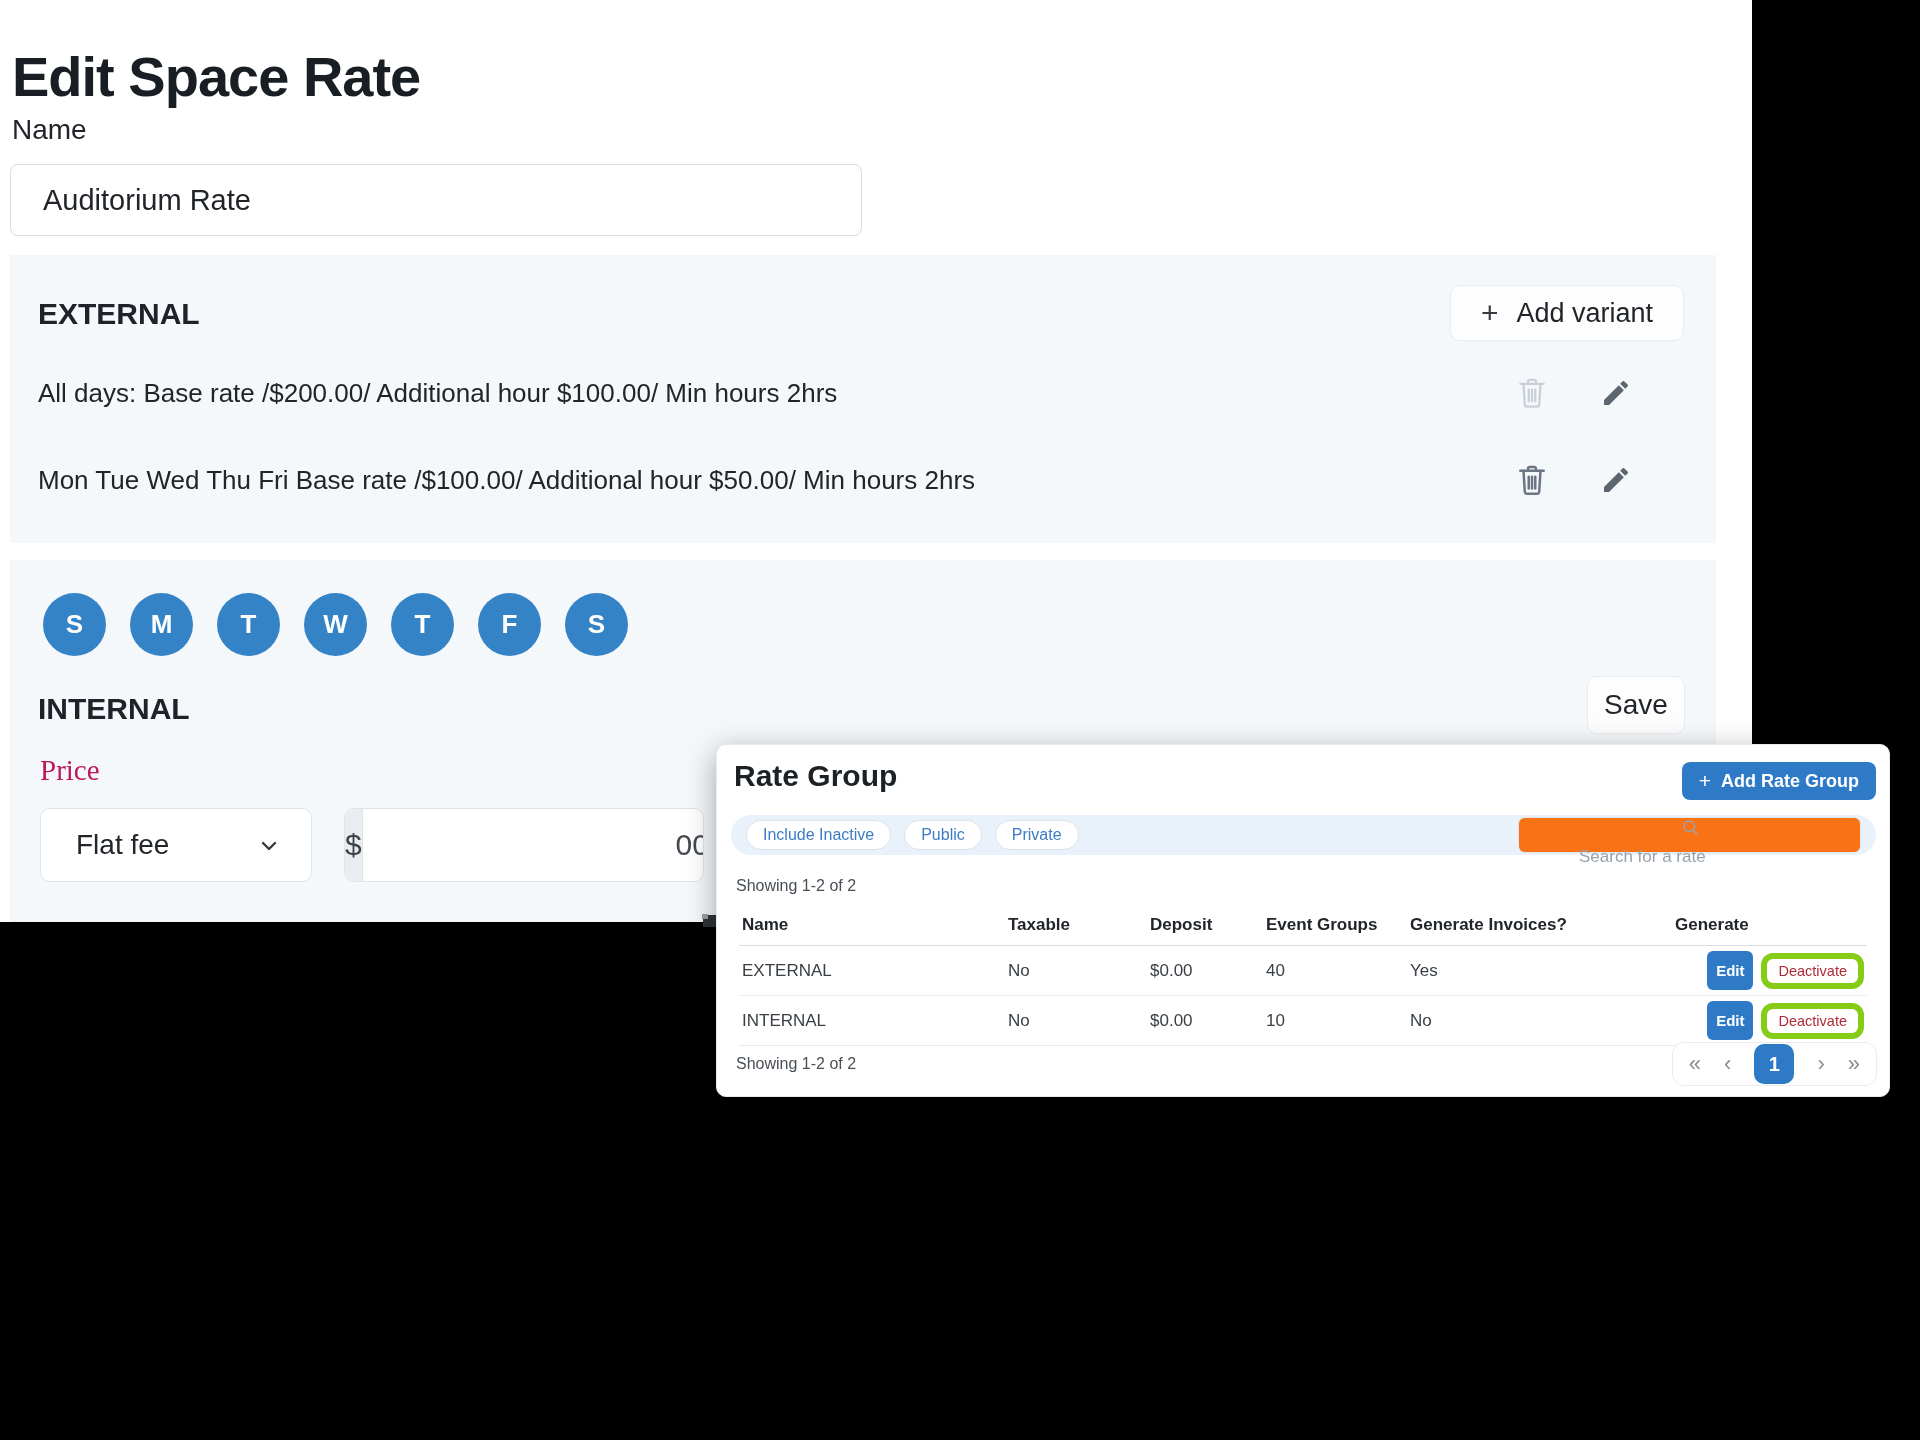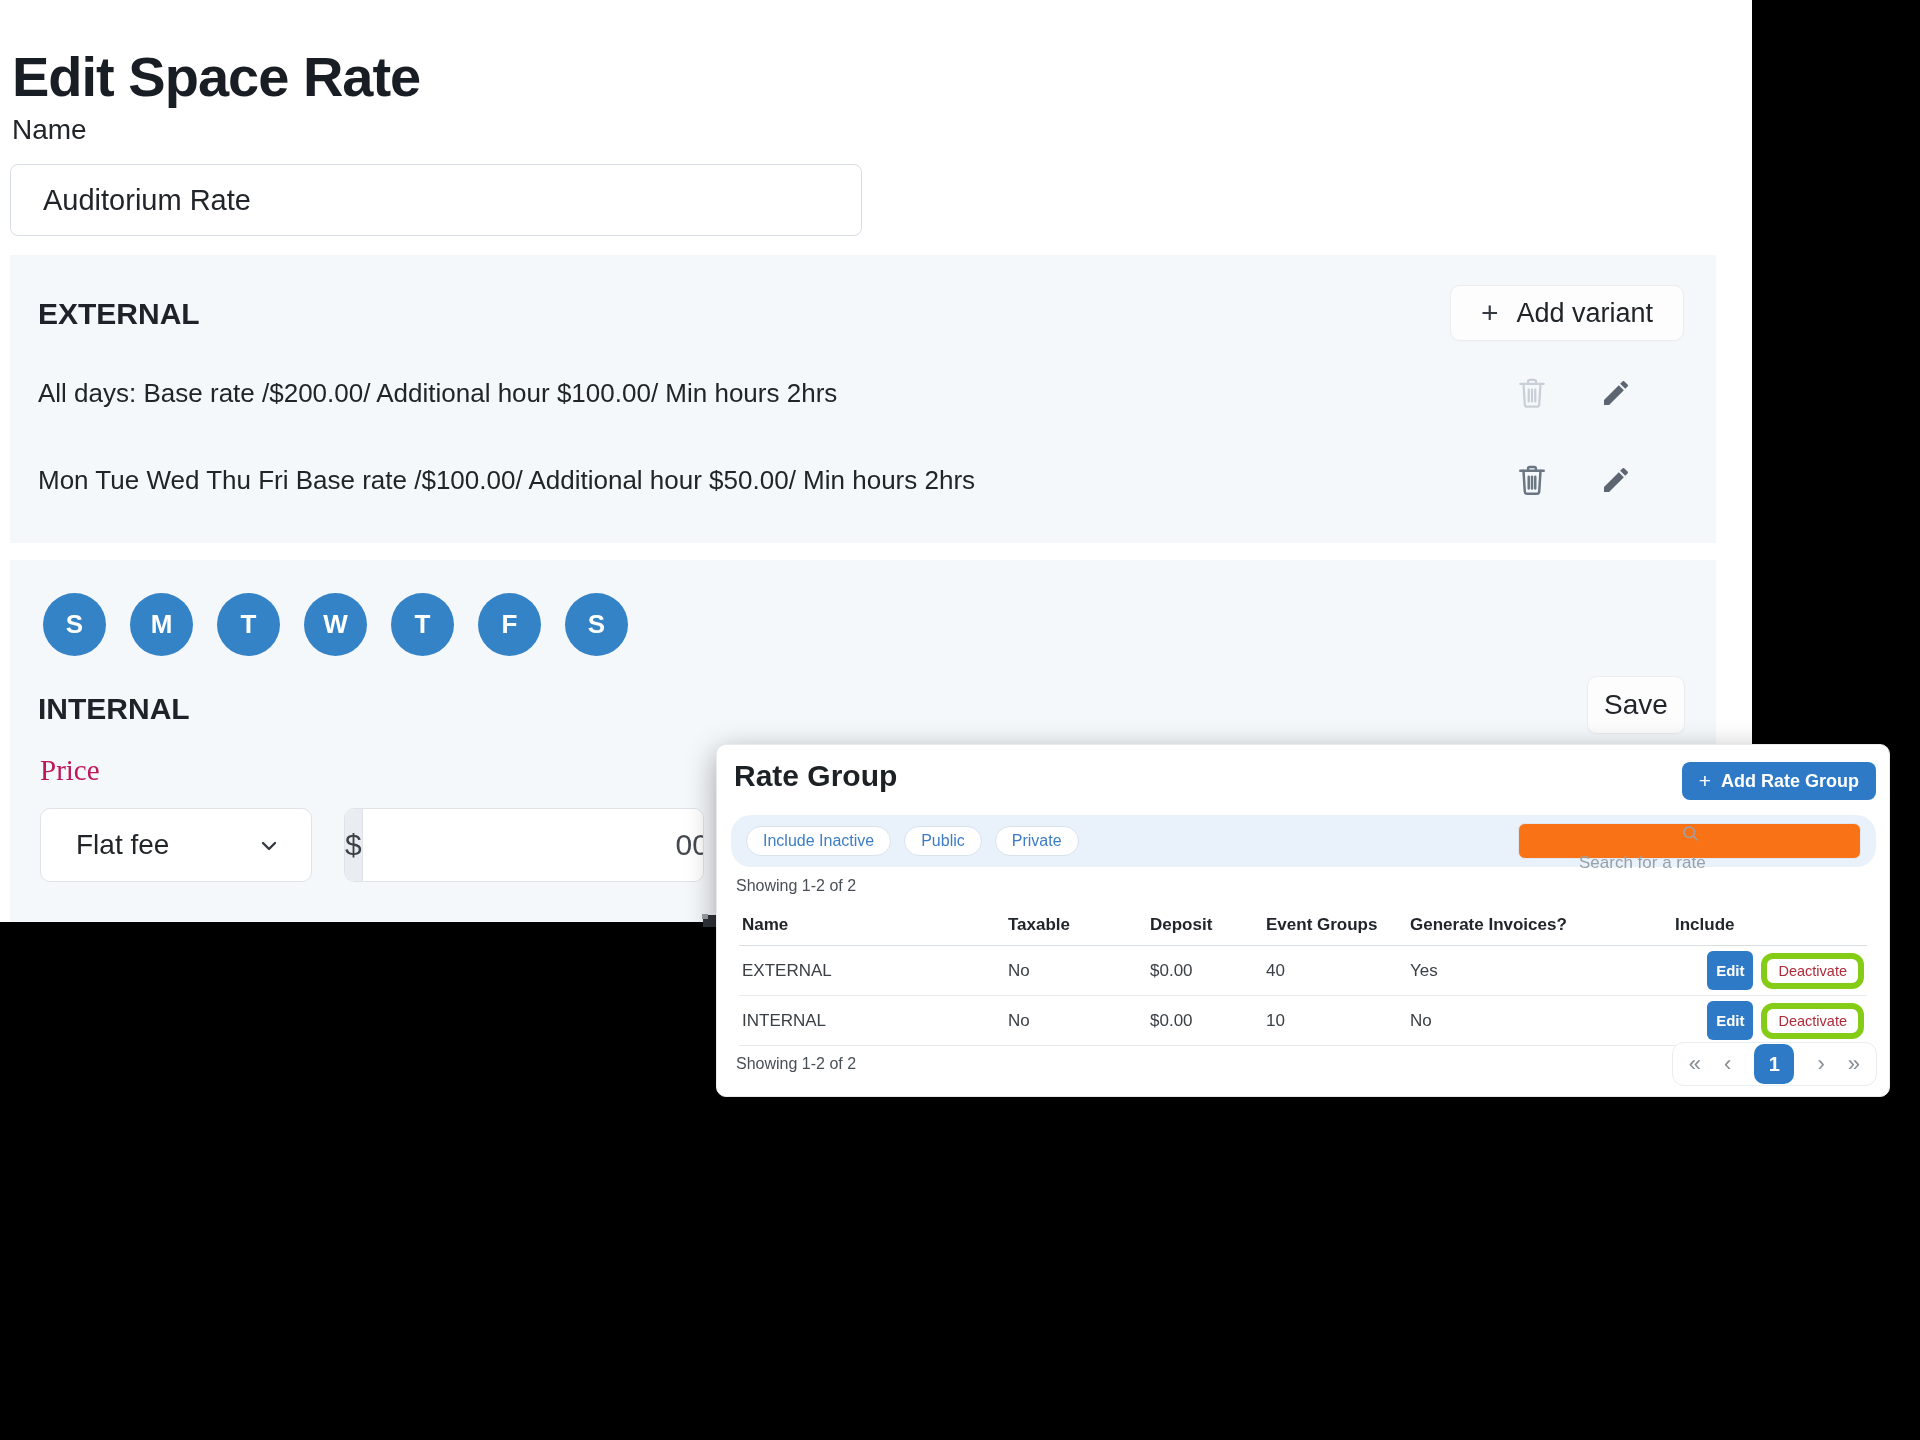--- a/index.html
+++ b/index.html
@@ -53,21 +53,21 @@
   .resize-artifact::before{content:"";position:absolute;left:-1px;top:-1px;width:6px;height:5px;background:#9aa0a6;}
 
   
   .rg-window{position:absolute;left:716px;top:744px;width:1174px;height:353px;background:#fff;
              border:1px solid #e7ebee;border-radius:10px;box-shadow:0 8px 30px rgba(0,0,0,0.35);}
   .rg-title{position:absolute;left:17px;top:14px;font-size:30px;font-weight:700;color:#1c2126;}
   .rg-add-btn{position:absolute;right:13px;top:17px;height:38px;padding:0 17px;background:#2e7ac6;border:none;
               border-radius:8px;color:#fff;font-size:18px;font-weight:700;display:flex;align-items:center;
               gap:10px;cursor:pointer;font-family:inherit;}
   .rg-add-btn .plus{font-size:21px;font-weight:400;}
-  .rg-filterbar{position:absolute;left:14px;right:13px;top:70px;height:52px;background:#e9f1fa;border-radius:20px;
+  .rg-filterbar{position:absolute;left:14px;right:13px;top:70px;height:40px;background:#e9f1fa;border-radius:20px;
                 display:flex;align-items:center;padding:12px 15px;gap:13px;}
   .pill{height:30px;padding:0 16px;border-radius:15px;background:#fff;border:1px solid #d9e3ed;
         color:#3d7dc4;font-size:16px;display:flex;align-items:center;cursor:pointer;font-family:inherit;}
   .rg-search{margin-left:auto;width:343px;height:36px;background:#f97316;border:1px solid #e0e7ee;border-radius:7px;
              display:flex;align-items:center;padding:0 12px;gap:10px;flex-direction:column;}
   .rg-search svg{width:18px;height:18px;color:#9aa3ac;flex:none;}
   .rg-search input{border:none;outline:none;flex:1;font-size:17px;color:#3a4046;font-family:inherit;background:transparent;}
   .rg-search input::placeholder{color:#98a1aa;}
   .showing-top{position:absolute;left:19px;top:132px;font-size:16px;color:#494f56;}
   .rg-table{position:absolute;left:22px;right:22px;top:160px;}
@@ -208,21 +208,21 @@
 
     <div class="showing-top">Showing 1-2 of 2</div>
 
     <div class="rg-table">
       <div class="t-row t-head">
         <div class="t-cell">Name</div>
         <div class="t-cell">Taxable</div>
         <div class="t-cell">Deposit</div>
         <div class="t-cell">Event Groups</div>
         <div class="t-cell">Generate Invoices?</div>
-        <div class="t-cell">Include</div>
+        <div class="t-cell">Generate</div>
       </div>
 
       <div class="t-row t-body">
         <div class="t-cell">EXTERNAL</div>
         <div class="t-cell">No</div>
         <div class="t-cell">$0.00</div>
         <div class="t-cell">40</div>
         <div class="t-cell">Yes</div>
         <div class="actions-cell">
           <button class="edit-btn">Edit</button>

